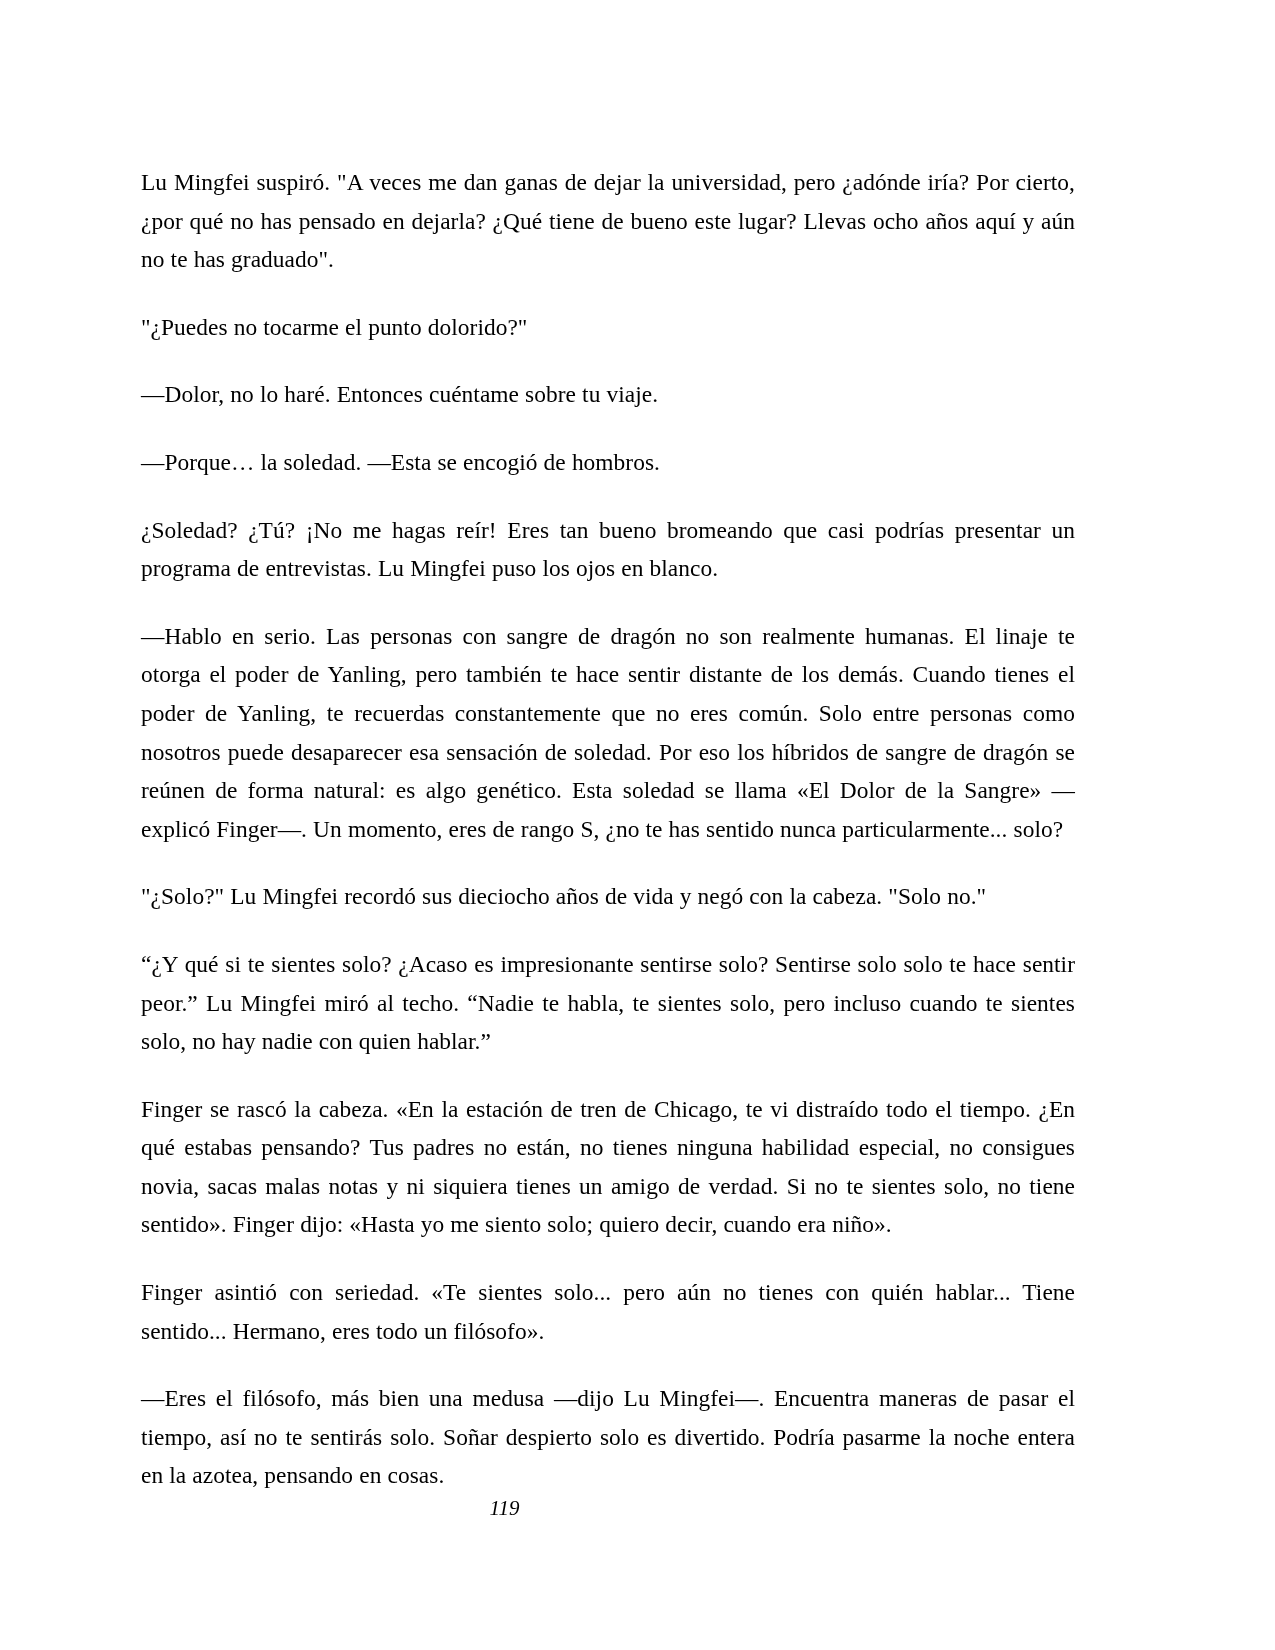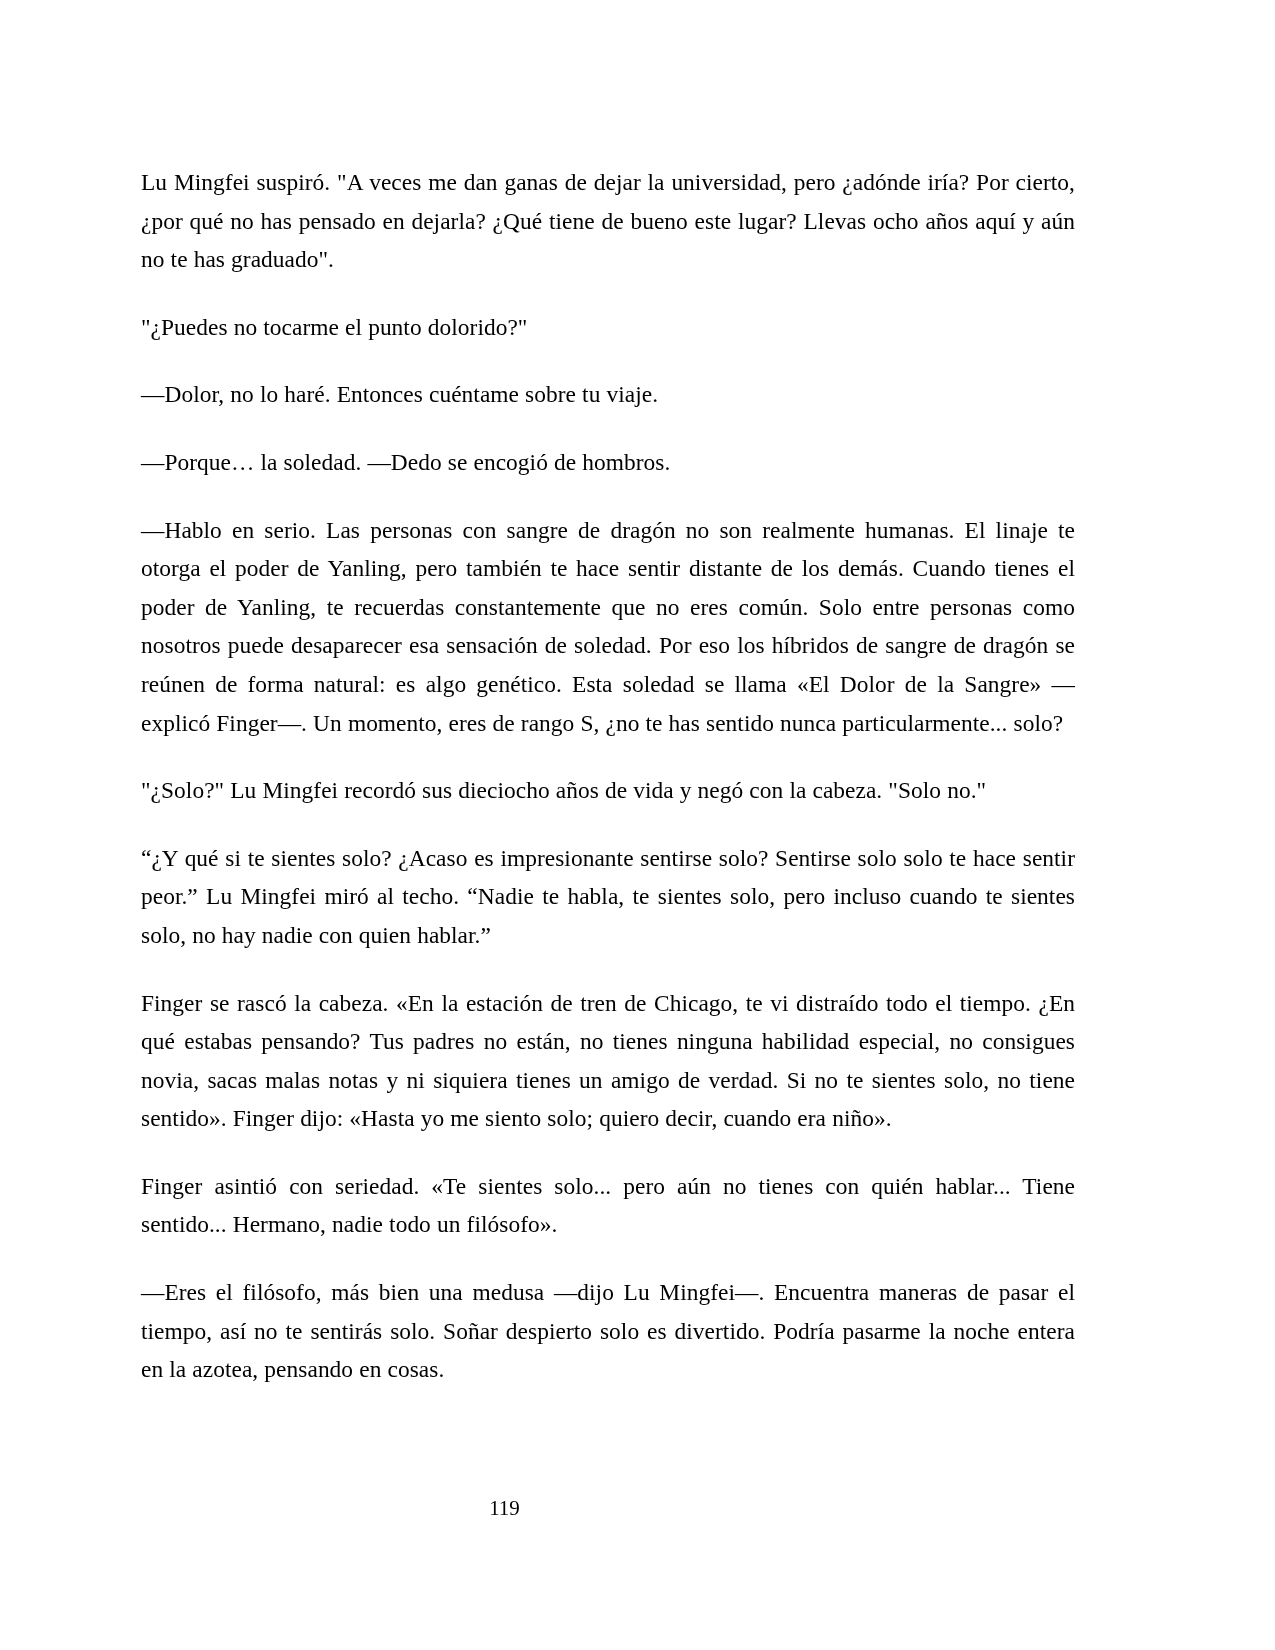--- a/index.html
+++ b/index.html
@@ -45,32 +45,34 @@
   }
   .page-number {
     position: absolute;
     left: 0;
     top: 1495px;
     width: 1009px;
     text-align: center;
     font-size: 21px;
     line-height: 26px;
     font-family: "Liberation Serif", "DejaVu Serif", serif;
+    font-style: italic;
   }
 </style>
 </head>
 <body>
 
 <div class="page">
   <div class="content">
     <p class="para">Lu Mingfei suspiró. "A veces me dan ganas de dejar la universidad, pero ¿adónde iría? Por cierto, ¿por qué no has pensado en dejarla? ¿Qué tiene de bueno este lugar? Llevas ocho años aquí y aún no te has graduado".</p>
     <p class="para">"¿Puedes no tocarme el punto dolorido?"</p>
     <p class="para">—Dolor, no lo haré. Entonces cuéntame sobre tu viaje.</p>
-    <p class="para">—Porque… la soledad. —Dedo se encogió de hombros.</p>
+    <p class="para">—Porque… la soledad. —Esta se encogió de hombros.</p>
+    <p class="para">¿Soledad? ¿Tú? ¡No me hagas reír! Eres tan bueno bromeando que casi podrías presentar un programa de entrevistas. Lu Mingfei puso los ojos en blanco.</p>
     <p class="para">—Hablo en serio. Las personas con sangre de dragón no son realmente humanas. El linaje te otorga el poder de Yanling, pero también te hace sentir distante de los demás. Cuando tienes el poder de Yanling, te recuerdas constantemente que no eres común. Solo entre personas como nosotros puede desaparecer esa sensación de soledad. Por eso los híbridos de sangre de dragón se reúnen de forma natural: es algo genético. Esta soledad se llama «El Dolor de la Sangre» —explicó Finger—. Un momento, eres de rango S, ¿no te has sentido nunca particularmente... solo?</p>
     <p class="para">"¿Solo?" Lu Mingfei recordó sus dieciocho años de vida y negó con la cabeza. "Solo no."</p>
     <p class="para">“¿Y qué si te sientes solo? ¿Acaso es impresionante sentirse solo? Sentirse solo solo te hace sentir peor.” Lu Mingfei miró al techo. “Nadie te habla, te sientes solo, pero incluso cuando te sientes solo, no hay nadie con quien hablar.”</p>
     <p class="para">Finger se rascó la cabeza. «En la estación de tren de Chicago, te vi distraído todo el tiempo. ¿En qué estabas pensando? Tus padres no están, no tienes ninguna habilidad especial, no consigues novia, sacas malas notas y ni siquiera tienes un amigo de verdad. Si no te sientes solo, no tiene sentido». Finger dijo: «Hasta yo me siento solo; quiero decir, cuando era niño».</p>
-    <p class="para">Finger asintió con seriedad. «Te sientes solo... pero aún no tienes con quién hablar... Tiene sentido... Hermano, nadie todo un filósofo».</p>
+    <p class="para">Finger asintió con seriedad. «Te sientes solo... pero aún no tienes con quién hablar... Tiene sentido... Hermano, eres todo un filósofo».</p>
     <p class="para">—Eres el filósofo, más bien una medusa —dijo Lu Mingfei—. Encuentra maneras de pasar el tiempo, así no te sentirás solo. Soñar despierto solo es divertido. Podría pasarme la noche entera en la azotea, pensando en cosas.</p>
   </div>
   <div class="page-number">119</div>
 </div>
 
 </body></html>

